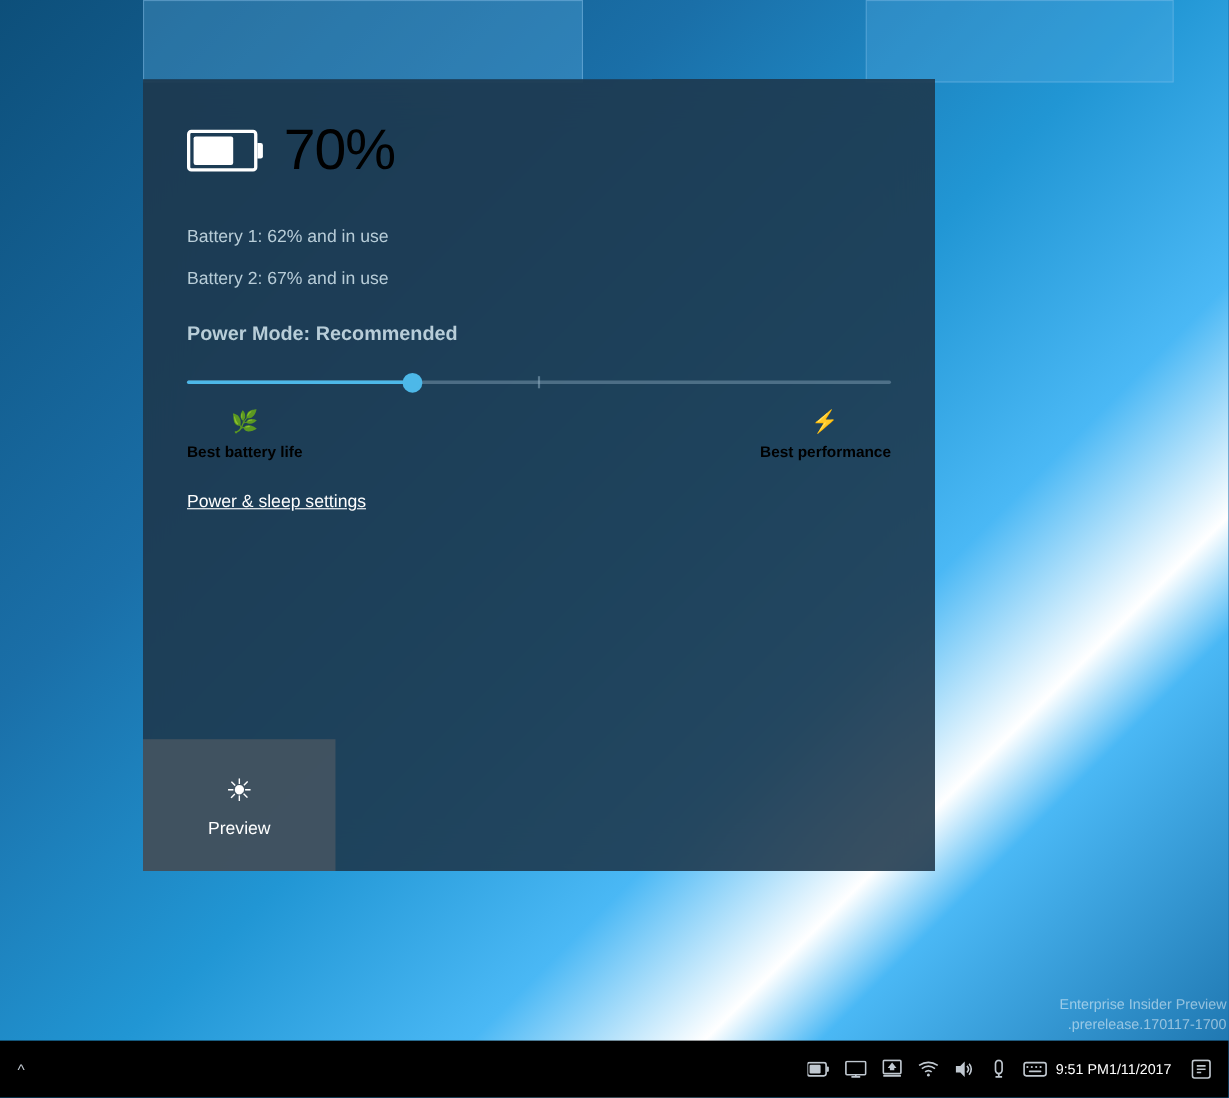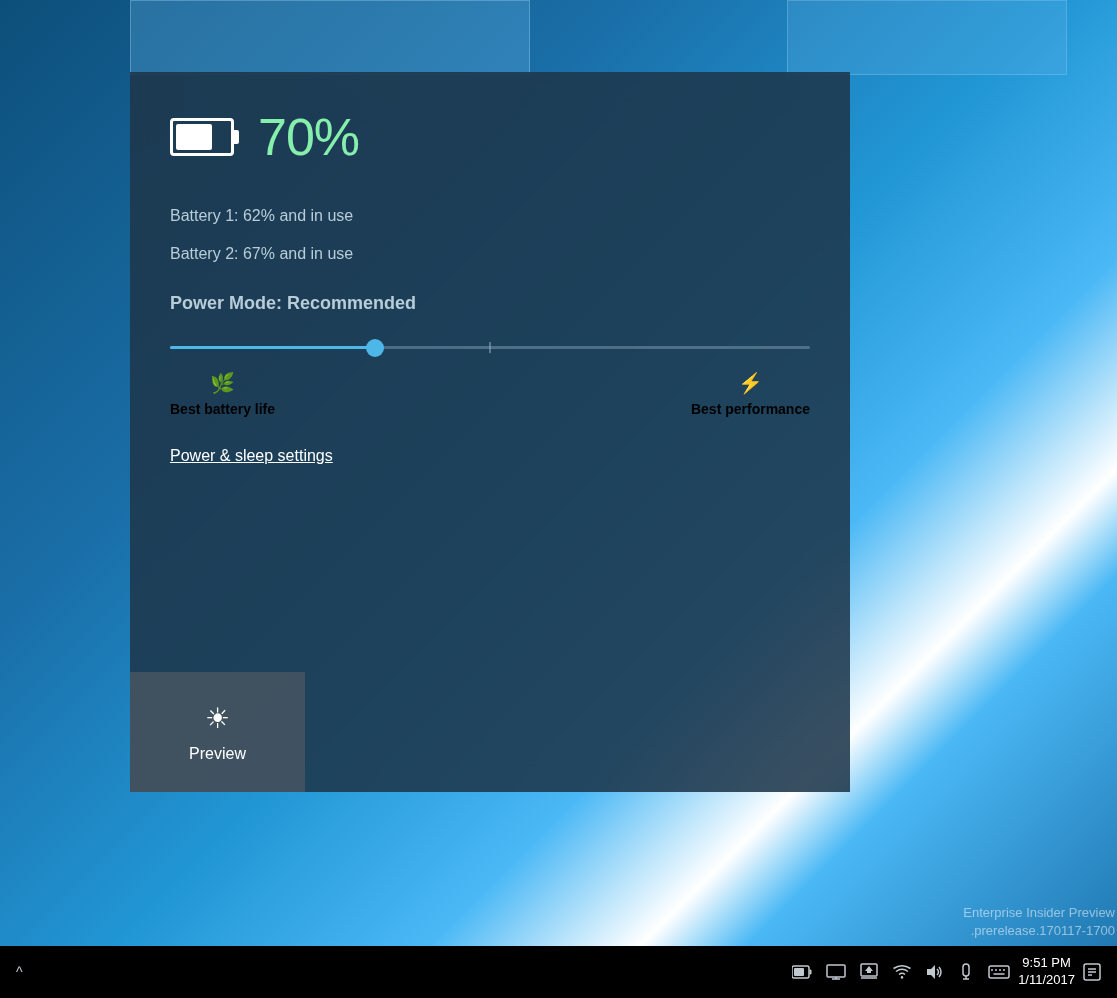--- a/index.html
+++ b/index.html
@@ -96,21 +96,21 @@
     .battery-fill {
       width: 70%;
       height: 100%;
       background: #ffffff;
       border-radius: 2px;
     }
 
     .battery-percent {
       font-size: 52px;
       font-weight: 300;
-      color: #86efac;
+      color: #000000;
       letter-spacing: -1px;
     }
 
     
     .battery-detail {
       font-size: 16px;
       color: #b8cdd8;
       margin-bottom: 20px;
       font-weight: 300;
     }
@@ -265,23 +265,23 @@
 
     .taskbar-systray {
       display: flex;
       align-items: center;
       gap: 14px;
       margin-right: 8px;
     }
 
     .taskbar-clock {
       display: flex;
-      flex-direction: column;
-      align-items: center;
-      margin-right: 0;
+      flex-direction: row;
+      align-items: center;
+      margin-right: 10px;
     }
 
     .clock-time {
       font-size: 13px;
       color: #ffffff;
       line-height: 1.3;
     }
 
     .clock-date {
       font-size: 13px;

